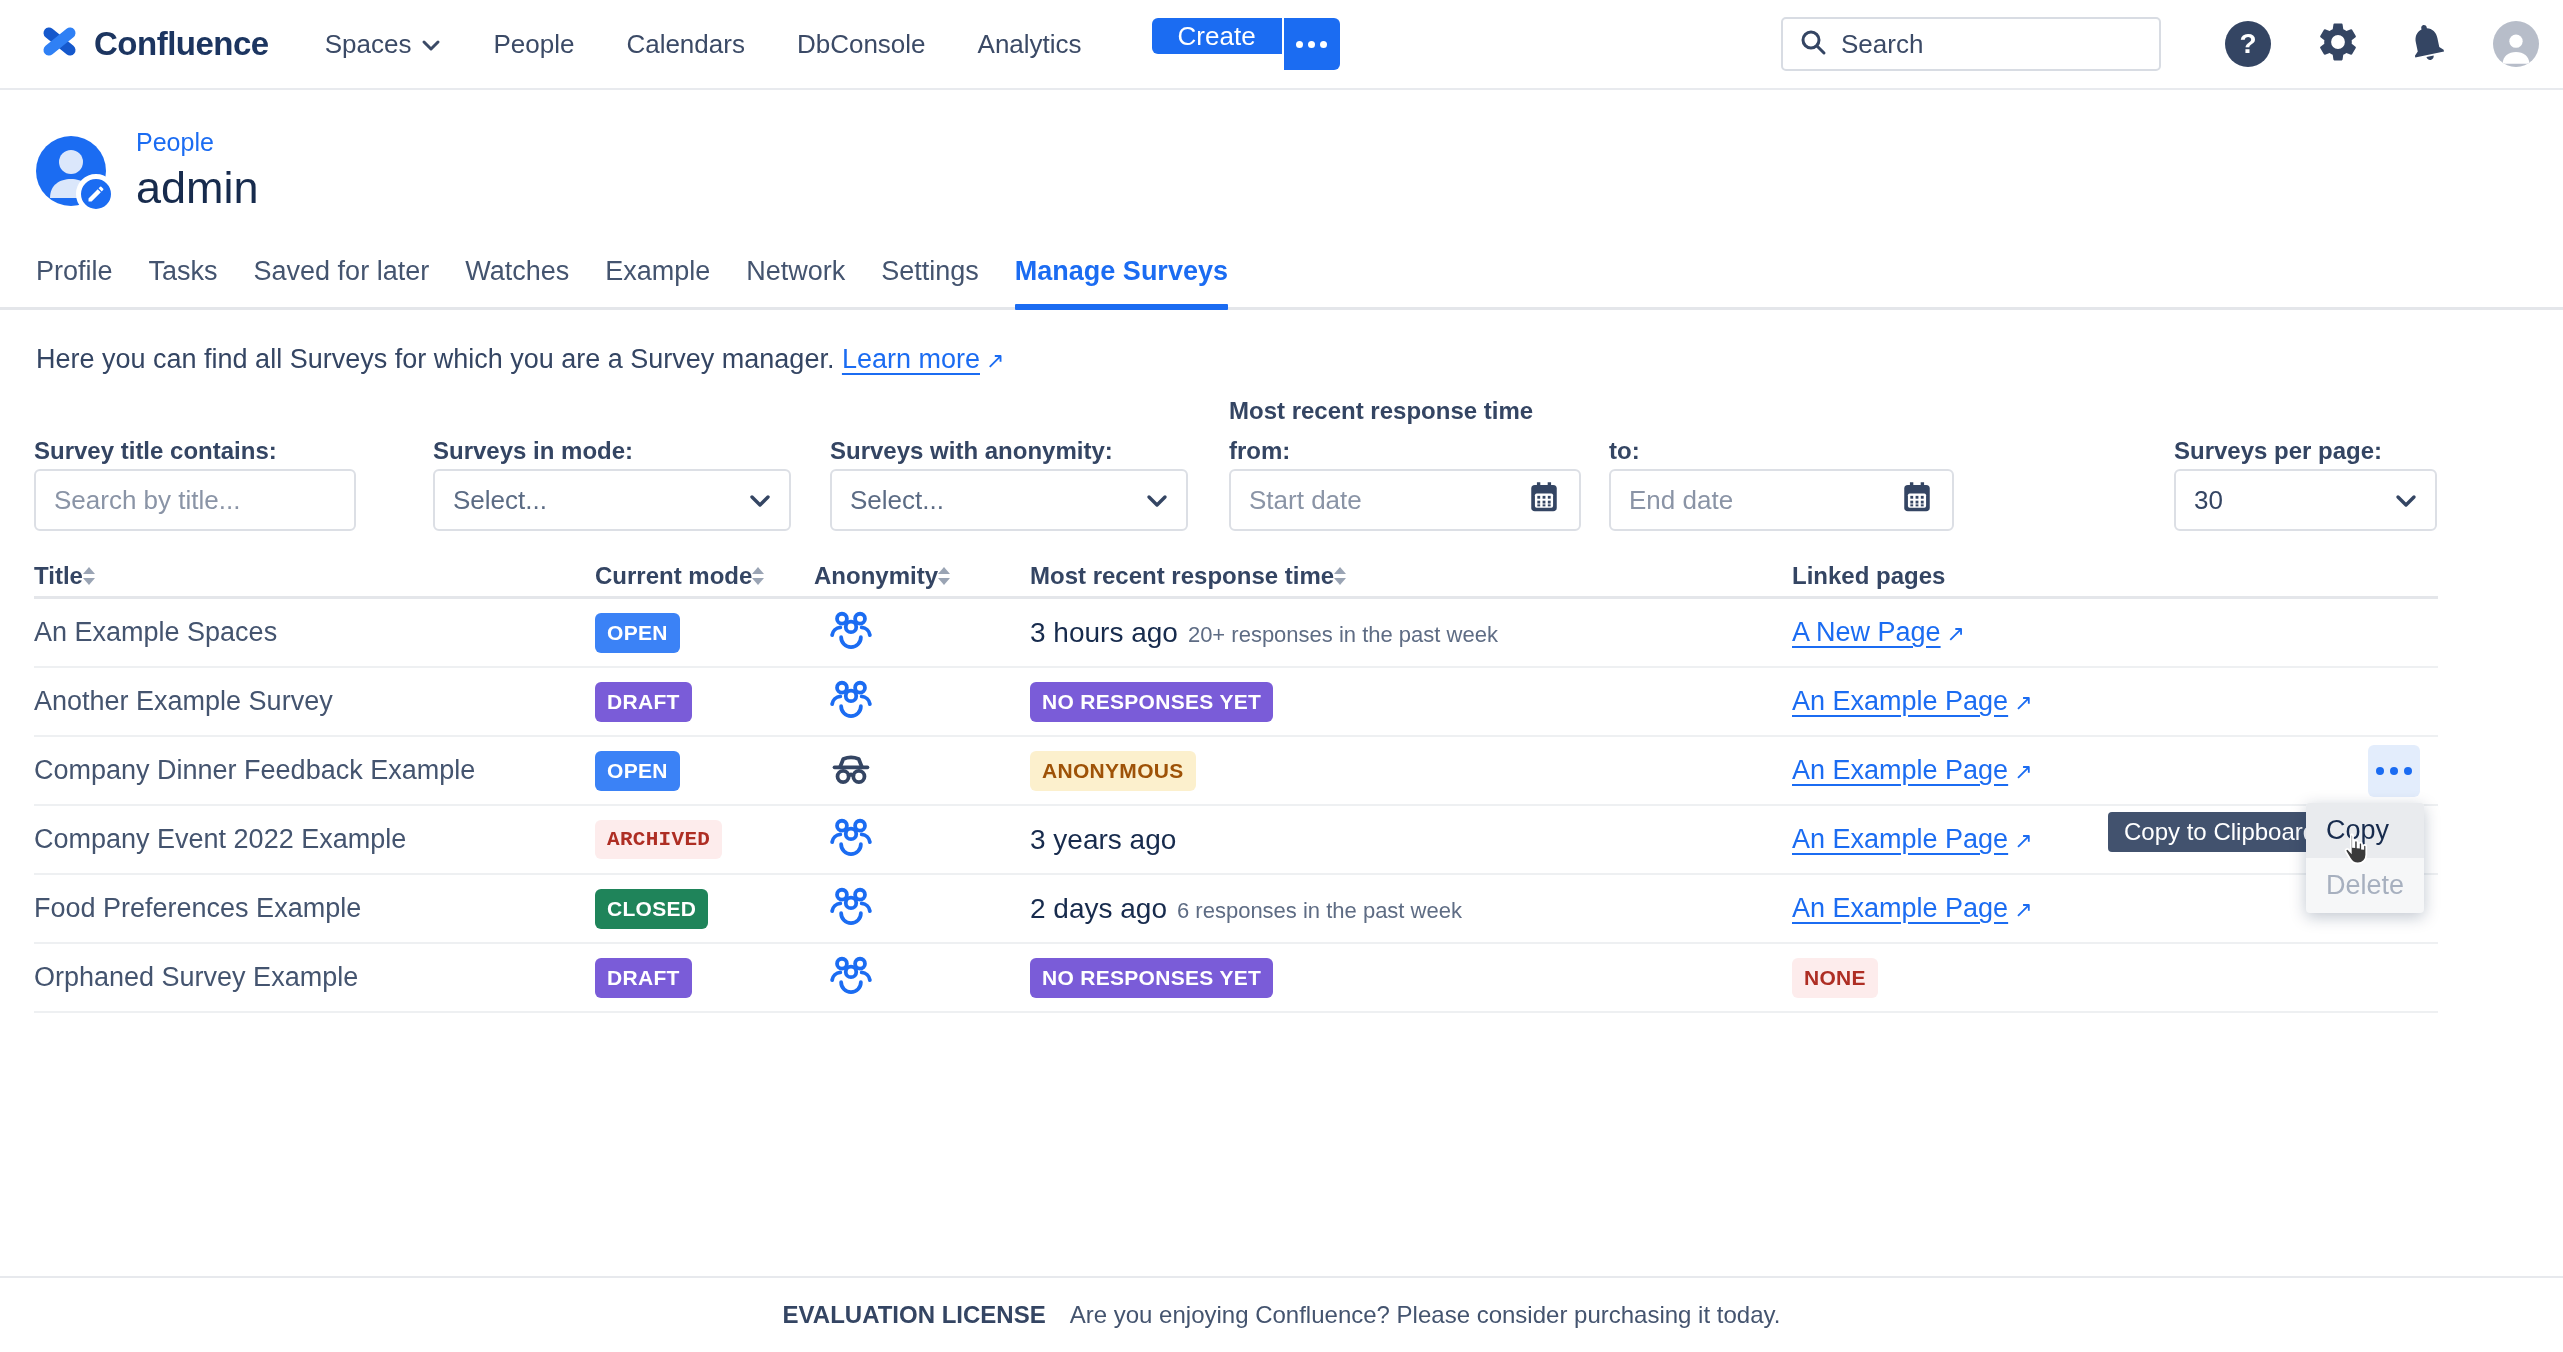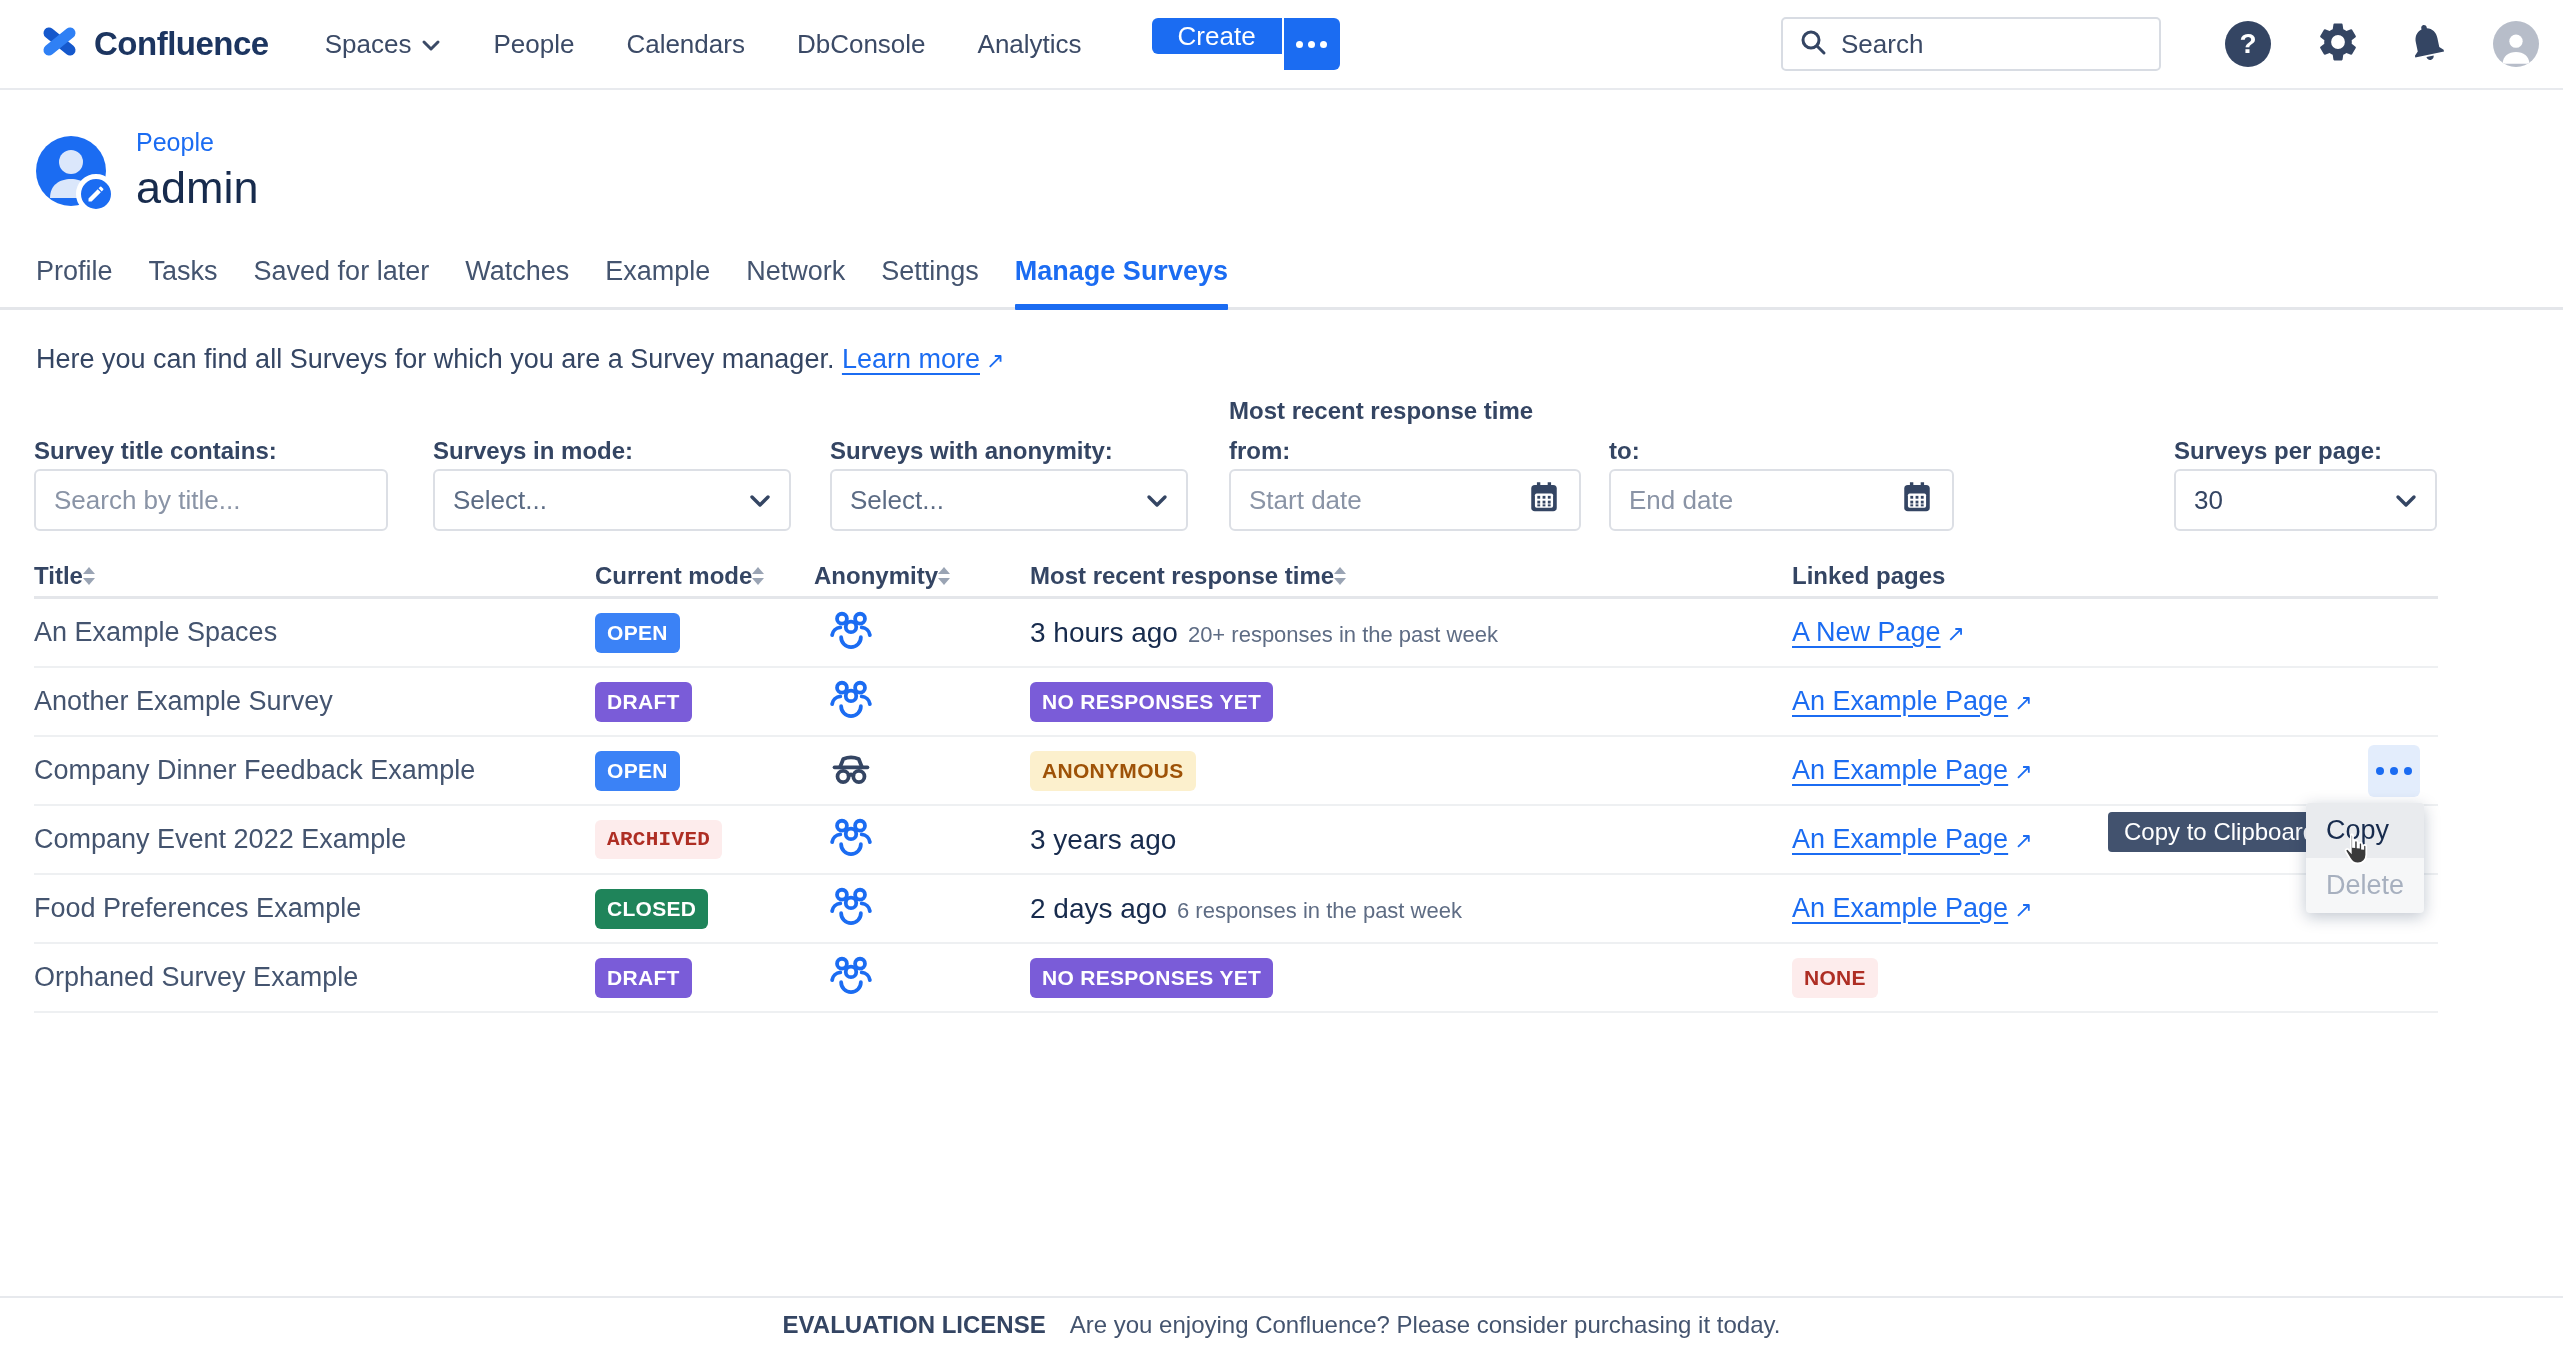--- a/index.html
+++ b/index.html
@@ -97,21 +97,21 @@
   .tooltip { position:absolute; left:2108px; top:812px; height:40px; background:#42526e; color:#fff;
              font-size:24px; display:flex; align-items:center; padding:0 16px; border-radius:4px; white-space:nowrap; }
   .menu { position:absolute; left:2306px; top:803px; width:118px; background:#f6f7f8; border-radius:4px;
           box-shadow:0 4px 16px rgba(9,30,66,.25); overflow:hidden; }
   .menu-item { height:55px; display:flex; align-items:center; padding:0 20px; font-size:27px; color:#172b4d; cursor:pointer; }
   .menu-item.hovered { background:#e9ebee; }
   .menu-item.disabled { color:#a7b0bf; cursor:default; }
   .cursor-glyph { position:absolute; left:2338px; top:832px; pointer-events:none; }
 
   
-  .footer { position:absolute; left:0; right:0; bottom:0; height:56px; background:#fff;
+  .footer { position:absolute; left:0; right:0; bottom:0; height:76px; background:#fff;
             border-top:2px solid #e7e9ed; display:flex; align-items:center; justify-content:center;
             font-size:24px; color:#44546f; gap:24px; }
   .footer b { color:#344563; }
 </style>
 </head>
 <body>
 
 <div class="topbar">
   <div class="brand">
     <span>
@@ -218,21 +218,21 @@
 
 <div class="intro">
   <span>Here you can find all Surveys for which you are a Survey manager.</span>
   <a><span class="lnk">Learn more</span><span class="ext-arrow">↗</span></a>
 </div>
 
 <div class="filters">
   <div class="f-group-label">Most recent response time</div>
 
   <div class="f-label" style="left:0">Survey title contains:</div>
-  <div class="f-field" style="left:0;width:354px">
+  <div class="f-field" style="left:0;width:322px">
     <input placeholder="Search by title..." style="">
   </div>
 
   <div class="f-label" style="left:399px">Surveys in mode:</div>
   <div class="f-field f-select" style="left:399px;width:358px">
     <span class="val">Select...</span>
     <span><svg width="22" height="16" viewBox="0 0 22 16">
           <path d="M3 4 L11 12 L19 4" stroke="#344563" stroke-width="3.4" fill="none" stroke-linecap="round" stroke-linejoin="round"></path>
         </svg></span>
   </div>

